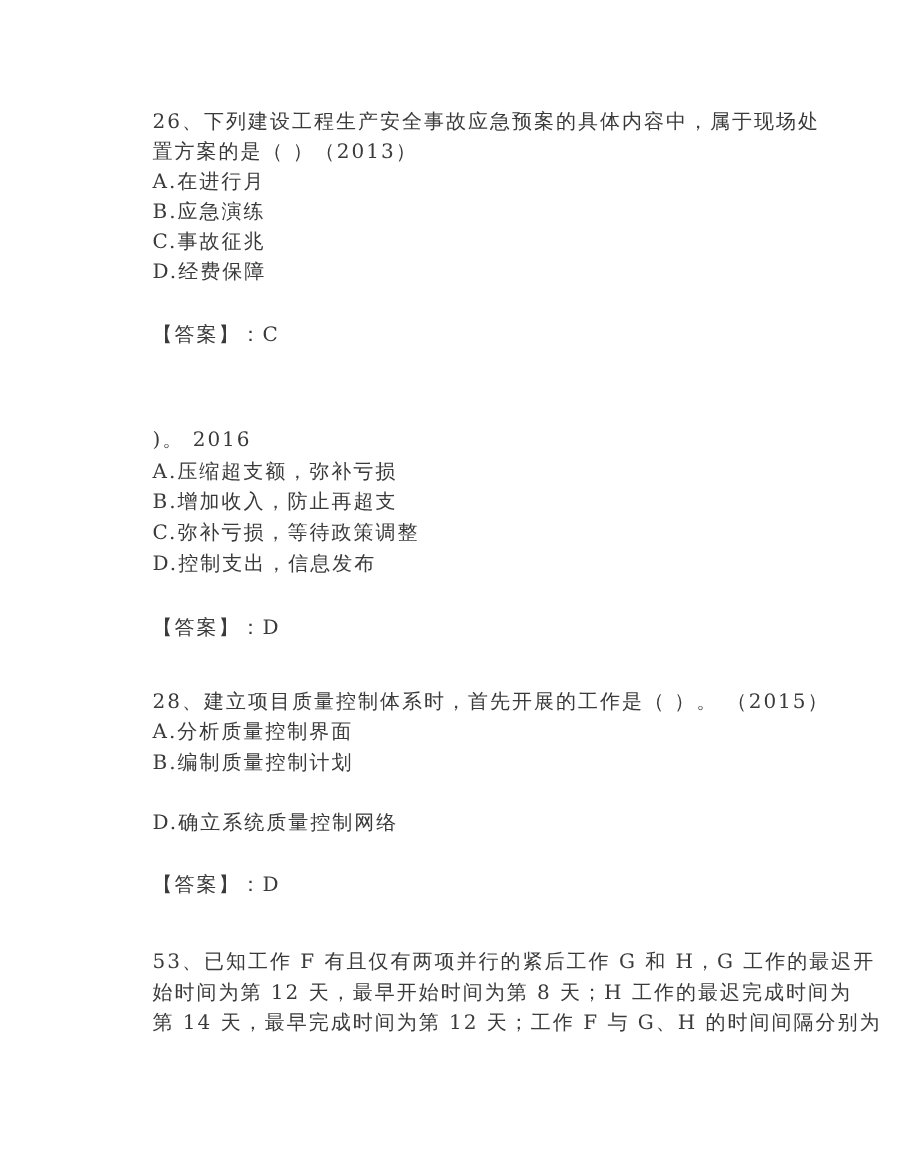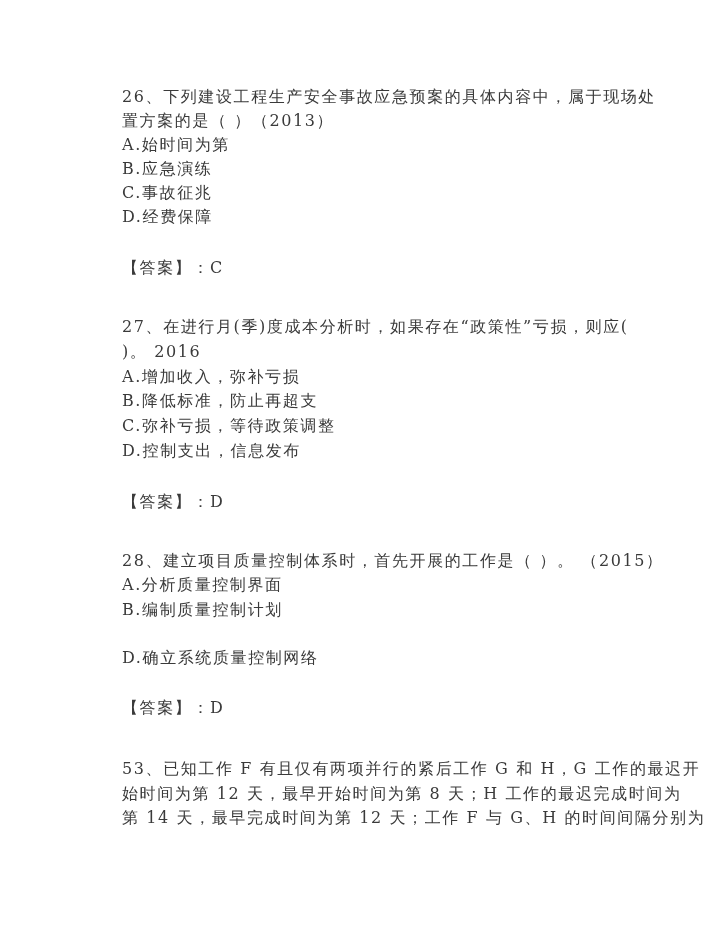--- a/index.html
+++ b/index.html
@@ -9,30 +9,29 @@
   .line { position:absolute; left:106px; font-size:16px; line-height:20px; white-space:nowrap; letter-spacing:1.6px; }
   .ans { left:106px;text-align:right; }
 </style>
 </head>
 <body>
 
 <div class="page">
 
   <div class="line" style="top:87px">26、下列建设工程生产安全事故应急预案的具体内容中，属于现场处</div>
   <div class="line" style="top:111px">置方案的是（    ）（2013）</div>
-  <div class="line" style="top:135px">A.始时间为第</div>
+  <div class="line" style="top:135px">A.在进行月</div>
   <div class="line" style="top:159px">B.应急演练</div>
   <div class="line" style="top:183px">C.事故征兆</div>
   <div class="line" style="top:207px">D.经费保障</div>
   <div class="line ans" style="top:258px">【答案】：C</div>
 
-  <div class="line" style="top:317px">27、在进行月(季)度成本分析时，如果存在“政策性”亏损，则应(</div>
   <div class="line" style="top:342px">)。 2016</div>
-  <div class="line" style="top:367px">A.增加收入，弥补亏损</div>
-  <div class="line" style="top:391px">B.降低标准，防止再超支</div>
+  <div class="line" style="top:367px">A.压缩超支额，弥补亏损</div>
+  <div class="line" style="top:391px">B.增加收入，防止再超支</div>
   <div class="line" style="top:416px">C.弥补亏损，等待政策调整</div>
   <div class="line" style="top:441px">D.控制支出，信息发布</div>
   <div class="line ans" style="top:492px">【答案】：D</div>
 
   <div class="line" style="top:551px">28、建立项目质量控制体系时，首先开展的工作是（  ）。 （2015）</div>
   <div class="line" style="top:600px">B.编制质量控制计划</div>
   <div class="line" style="top:575px">A.分析质量控制界面</div>
   <div class="line" style="top:648px">D.确立系统质量控制网络</div>
   <div class="line ans" style="top:698px">【答案】：D</div>
 

